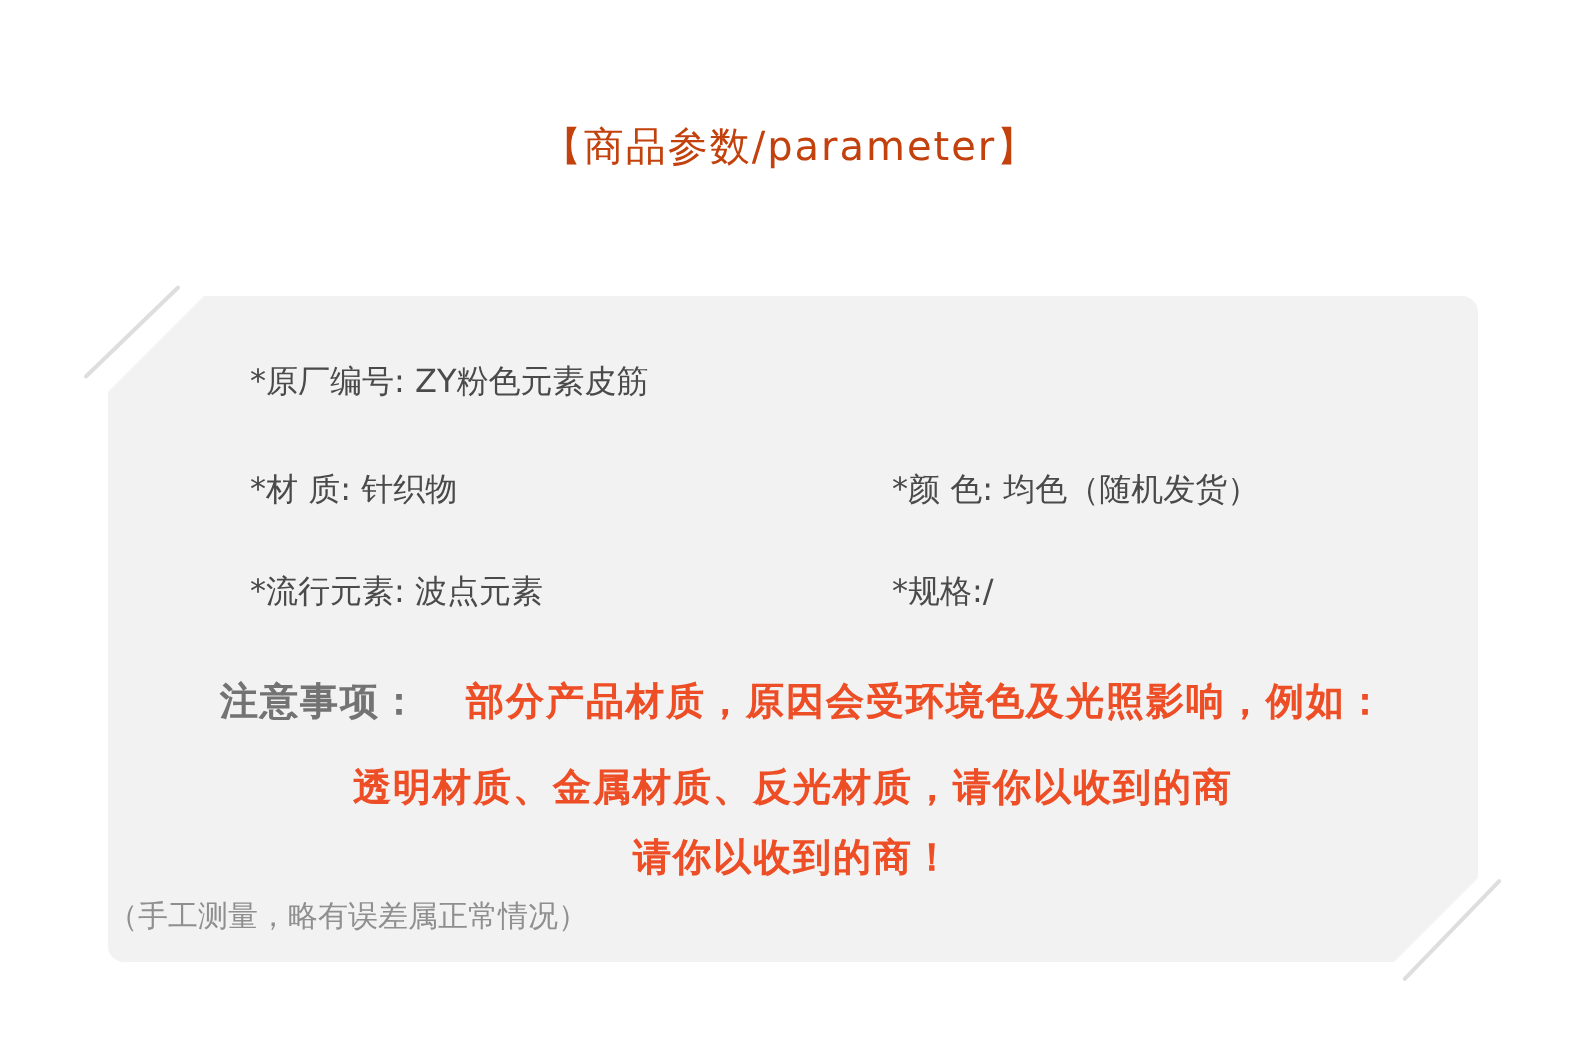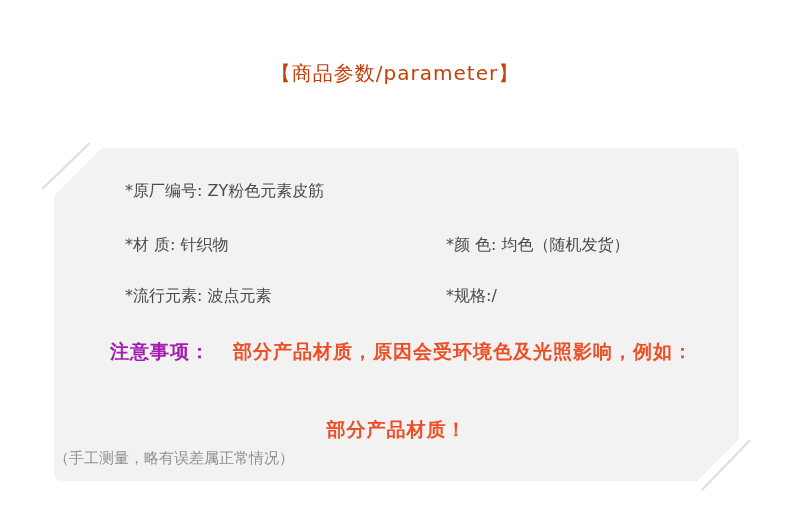--- a/index.html
+++ b/index.html
@@ -61,21 +61,21 @@
 
   .notice-line1 {
     position: absolute;
     left: 56px;
     top: 189px;
     font-size: 19px;
     line-height: 28px;
     white-space: nowrap;
   }
   .notice-label {
-    color: #a21caf;
+    color: #737373;
     font-weight: 700;
     letter-spacing: 1px;
   }
   .warning-text {
     color: #ee4e26;
     font-weight: 700;
     letter-spacing: 1px;
     margin-left: 23px;
   }
   .notice-line2, .notice-line3 {
@@ -126,19 +126,20 @@
     <div class="param-cell col-right row-1">*颜 色: 均色（随机发货）</div>
 
     <div class="param-cell col-left row-2">*流行元素: 波点元素</div>
 
     <div class="param-cell col-right row-2">*规格:/</div>
 
     <div class="notice-line1">
       <span class="notice-label">注意事项：</span><span class="warning-text">部分产品材质，原因会受环境色及光照影响，例如：</span>
     </div>
 
+    <div class="notice-line2">透明材质、金属材质、反光材质，请你以收到的商</div>
 
-    <div class="notice-line3">部分产品材质！</div>
+    <div class="notice-line3">请你以收到的商！</div>
 
     <div class="footnote">（手工测量，略有误差属正常情况）</div>
 
   </div>
 </div>
 
 </body></html>

